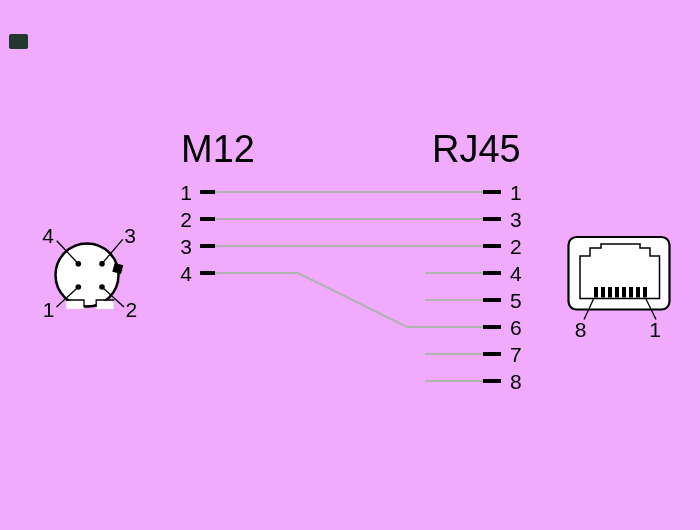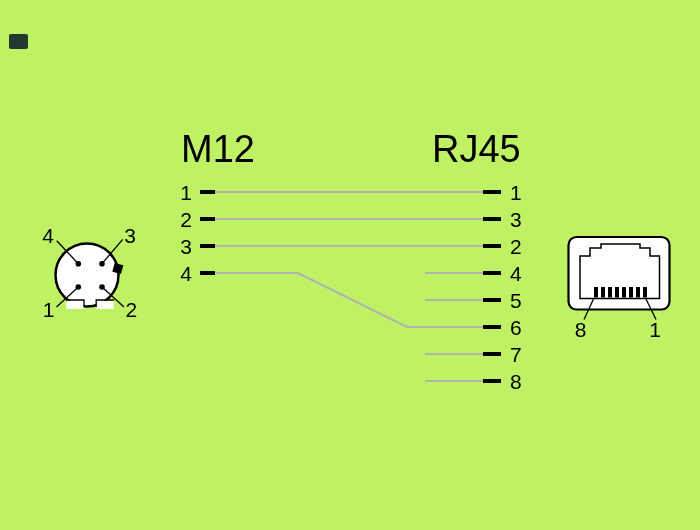--- a/index.html
+++ b/index.html
@@ -1,16 +1,16 @@
 <!DOCTYPE html>
 <html><head>
 <meta charset="utf-8">
 <style>
   html,body{margin:0;padding:0;background:#fff;}
-  .stage{position:relative;width:700px;height:530px;background:#bef264;overflow:hidden;
+  .stage{position:relative;width:700px;height:530px;background:#f0abfc;overflow:hidden;
          font-family:"Liberation Sans", sans-serif;}
   .logo-mark{position:absolute;left:9px;top:34px;width:19px;height:15px;
              background:#233830;border-radius:2px;}
   svg{position:absolute;left:0;top:0;}
   .title{font-size:38px;fill:#000;}
   .pin-num{font-size:21px;fill:#000;}
   .wire{stroke:#b2b2b2;stroke-width:2.2;fill:none;}
   .stub{fill:#000;}
   .leader{stroke:#000;stroke-width:1.3;fill:none;}
   .outline2{stroke:#000;stroke-width:2.5;fill:#fff;}

